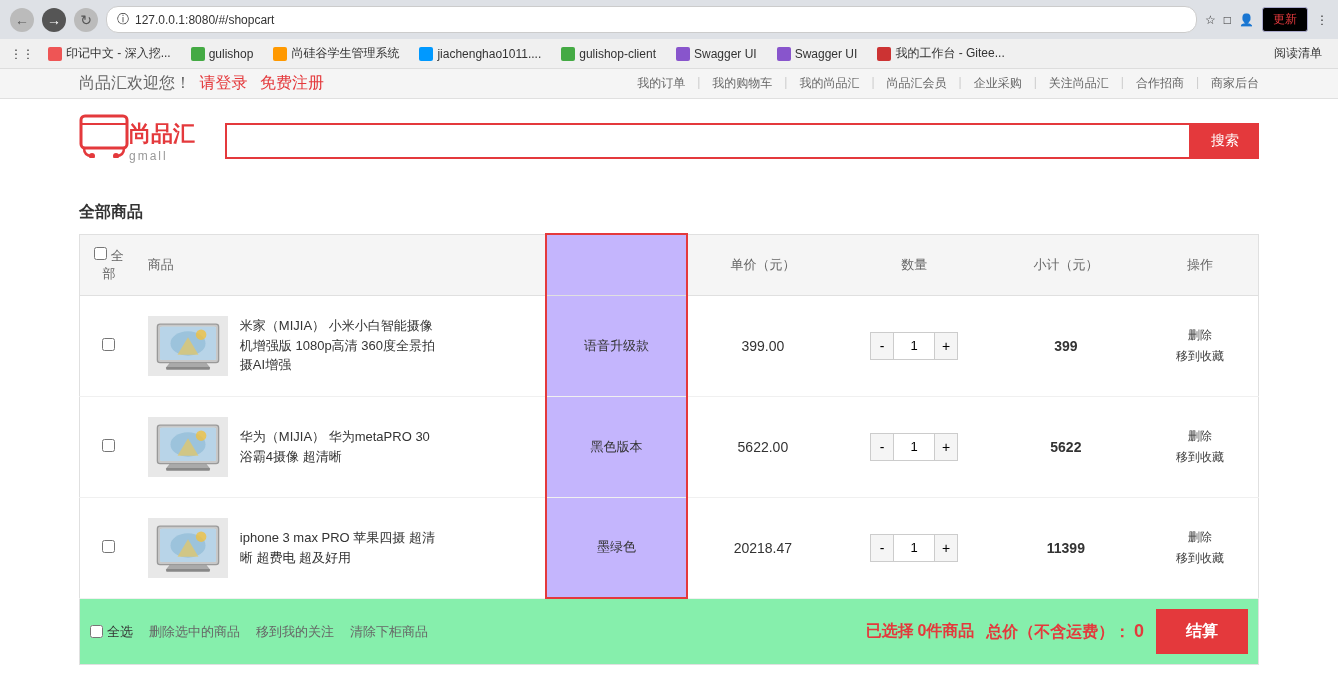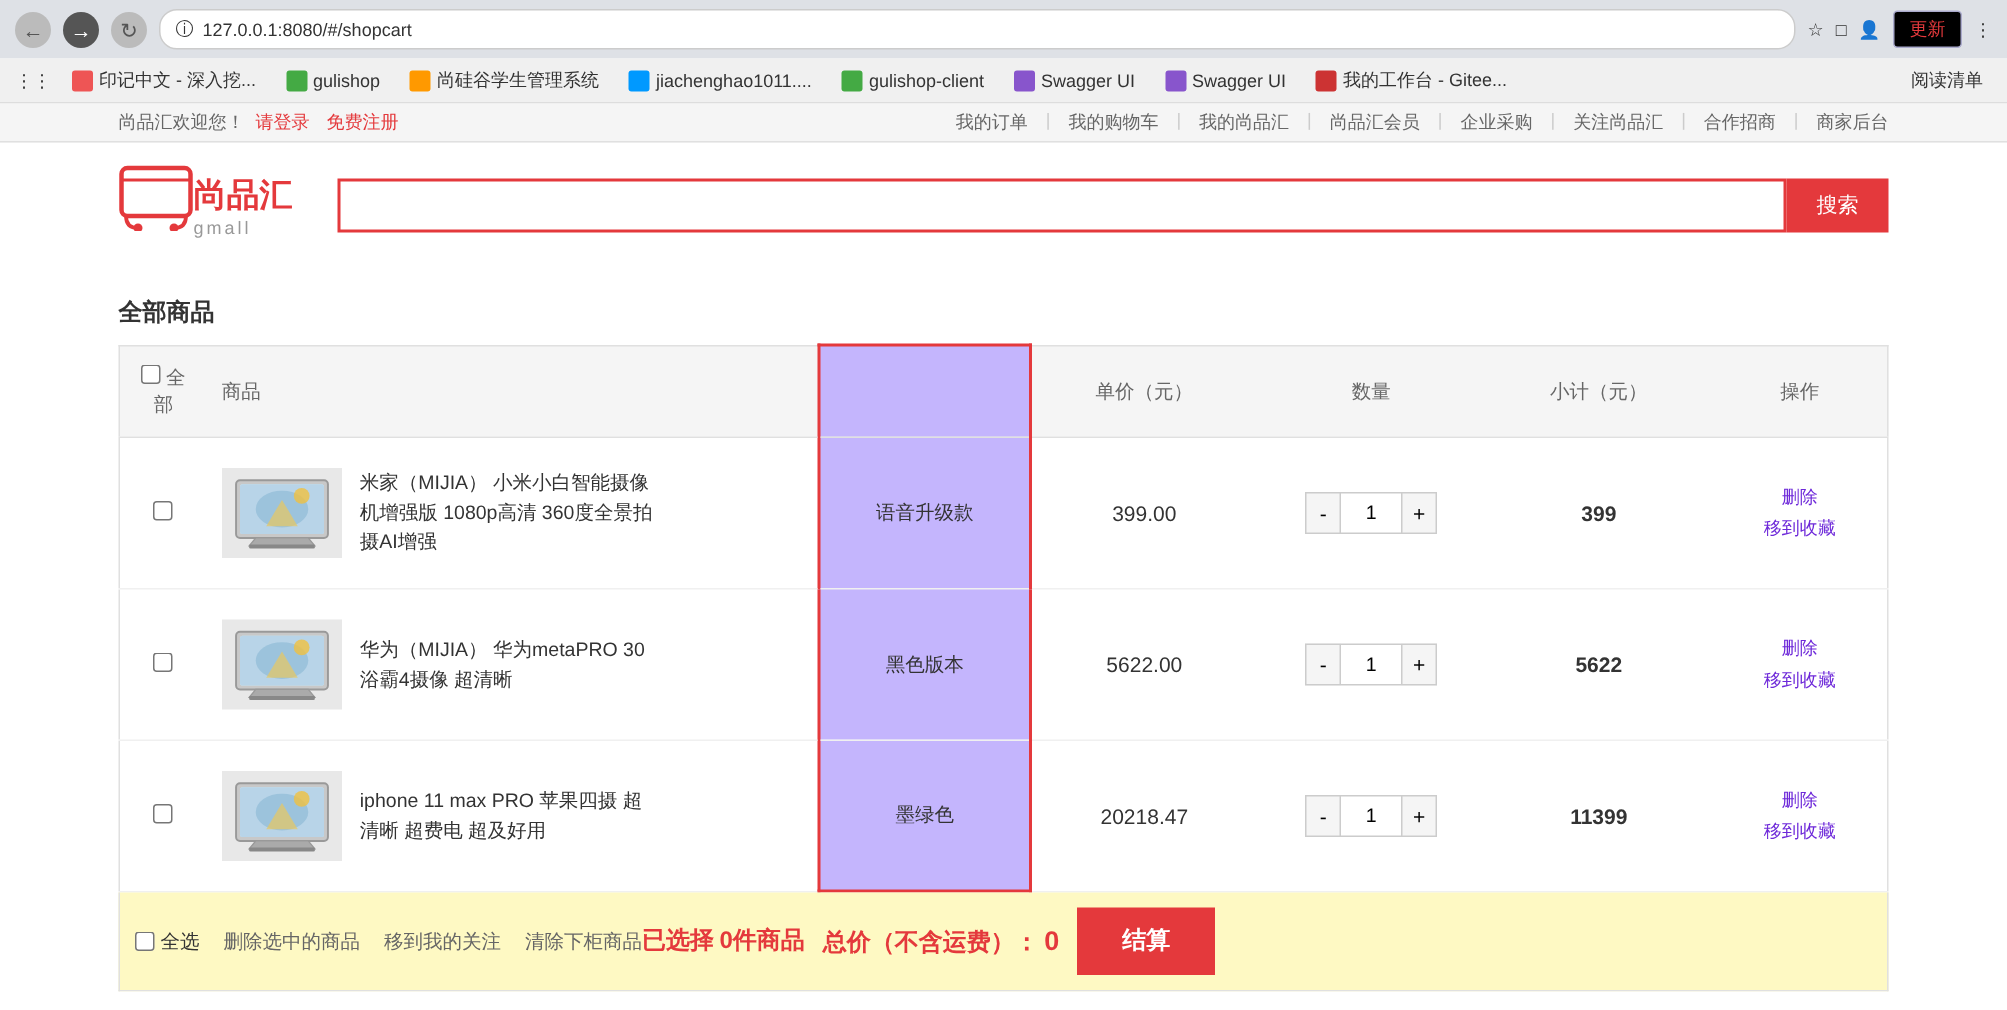--- a/index.html
+++ b/index.html
@@ -1,21 +1,21 @@
 <!DOCTYPE html>
 <html><head>
   <meta charset="utf-8">
   <style>
     * { box-sizing: border-box; margin: 0; padding: 0; }
     body { font-family: "Microsoft YaHei", Arial, sans-serif; font-size: 13px; color: #333; background: #fff; }
     
     
     .top-bar { background: #f5f5f5; border-bottom: 1px solid #e0e0e0; padding: 4px 0; }
     .top-bar-inner { max-width: 1200px; margin: 0 auto; display: flex; justify-content: space-between; align-items: center; padding: 0 10px; }
-    .top-bar-left { color: #666; font-size: 12px; }
+    .top-bar-left { color: #666; font-size: 16px; }
     .top-bar-left a { color: #e4393c; text-decoration: none; margin: 0 4px; }
     .top-bar-right { display: flex; gap: 12px; font-size: 12px; color: #666; }
     .top-bar-right a { color: #666; text-decoration: none; }
     .top-bar-divider { color: #ccc; }
 
     
     .header { padding: 15px 0; }
     .header-inner { max-width: 1200px; margin: 0 auto; display: flex; align-items: center; padding: 0 10px; gap: 30px; }
     .logo { display: flex; align-items: center; gap: 0; text-decoration: none; }
     .logo-icon { color: #e4393c; font-size: 36px; }
@@ -59,24 +59,24 @@
     tbody tr:last-child .spec-col-highlight { border-bottom: 2px solid #e4393c; }
 
     .price-cell { color: #333; font-size: 14px; }
     .subtotal-cell { color: #333; font-size: 14px; font-weight: bold; }
 
     .qty-control { display: flex; align-items: center; justify-content: center; gap: 0; }
     .qty-btn { width: 24px; height: 28px; border: 1px solid #ccc; background: #f5f5f5; cursor: pointer; font-size: 14px; display: flex; align-items: center; justify-content: center; }
     .qty-input { width: 40px; height: 28px; border: 1px solid #ccc; border-left: none; border-right: none; text-align: center; font-size: 13px; outline: none; }
 
     .action-cell { display: flex; flex-direction: column; gap: 4px; align-items: center; }
-    .action-link { color: #6d28d9; text-decoration: none; font-size: 12px; cursor: pointer; }
-
-    
-    .cart-footer { max-width: 1200px; margin: 0 auto; padding: 10px; display: flex; align-items: center; border: 1px solid #e0e0e0; border-top: none; background: #fef9c3; }
+    .action-link { color: #404040; text-decoration: none; font-size: 12px; cursor: pointer; }
+
+    
+    .cart-footer { max-width: 1200px; margin: 0 auto; padding: 10px; display: flex; align-items: center; justify-content: space-between; border: 1px solid #e0e0e0; border-top: none; background: #86efac; }
     .footer-left { display: flex; align-items: center; gap: 16px; }
     .footer-left label { font-size: 13px; color: #333; cursor: pointer; display: flex; align-items: center; gap: 4px; }
     .footer-action { color: #666; font-size: 13px; cursor: pointer; text-decoration: none; }
     .footer-right { display: flex; align-items: center; gap: 12px; }
     .footer-info { font-size: 13px; color: #666; }
     .footer-info span { color: #e4393c; font-weight: bold; font-size: 16px; }
     .checkout-btn { background: #e4393c; color: #fff; border: none; padding: 12px 30px; font-size: 16px; cursor: pointer; font-weight: bold; }
 
     .browser-bar { background: #dee1e6; padding: 6px 10px; display: flex; align-items: center; gap: 8px; font-size: 12px; }
     .browser-bar-inner { flex: 1; background: #fff; border-radius: 12px; padding: 4px 10px; font-size: 12px; color: #333; border: 1px solid #ccc; display: flex; align-items: center; gap: 6px; }
@@ -325,21 +325,21 @@
 
       <rect x="8" y="6" width="64" height="38" rx="2" fill="#b8d4e8"></rect>
       <ellipse cx="40" cy="25" rx="20" ry="14" fill="#89b8d4" opacity="0.6"></ellipse>
       <polygon points="28,38 40,18 52,38" fill="#e8c860" opacity="0.7"></polygon>
       <circle cx="55" cy="15" r="6" fill="#f0c040" opacity="0.8"></circle>
 
       <path d="M 20 47 L 60 47 L 65 53 L 15 53 Z" fill="#aaa" stroke="#999" stroke-width="1"></path>
       <rect x="15" y="52" width="50" height="3" rx="1" fill="#888"></rect>
     </svg>
               </div>
-          <div class="goods-name">iphone 11 max PRO 苹果四摄 超清晰 超费电 超及好用</div>
+          <div class="goods-name">iphone 3 max PRO 苹果四摄 超清晰 超费电 超及好用</div>
         </div>
       </td>
       <td class="col-spec spec-col-highlight last-spec">
         <span class="spec-cell">墨绿色</span>
       </td>
       <td class="col-price">
         <span class="price-cell">20218.47</span>
       </td>
       <td class="col-qty">
         <div class="qty-control">

